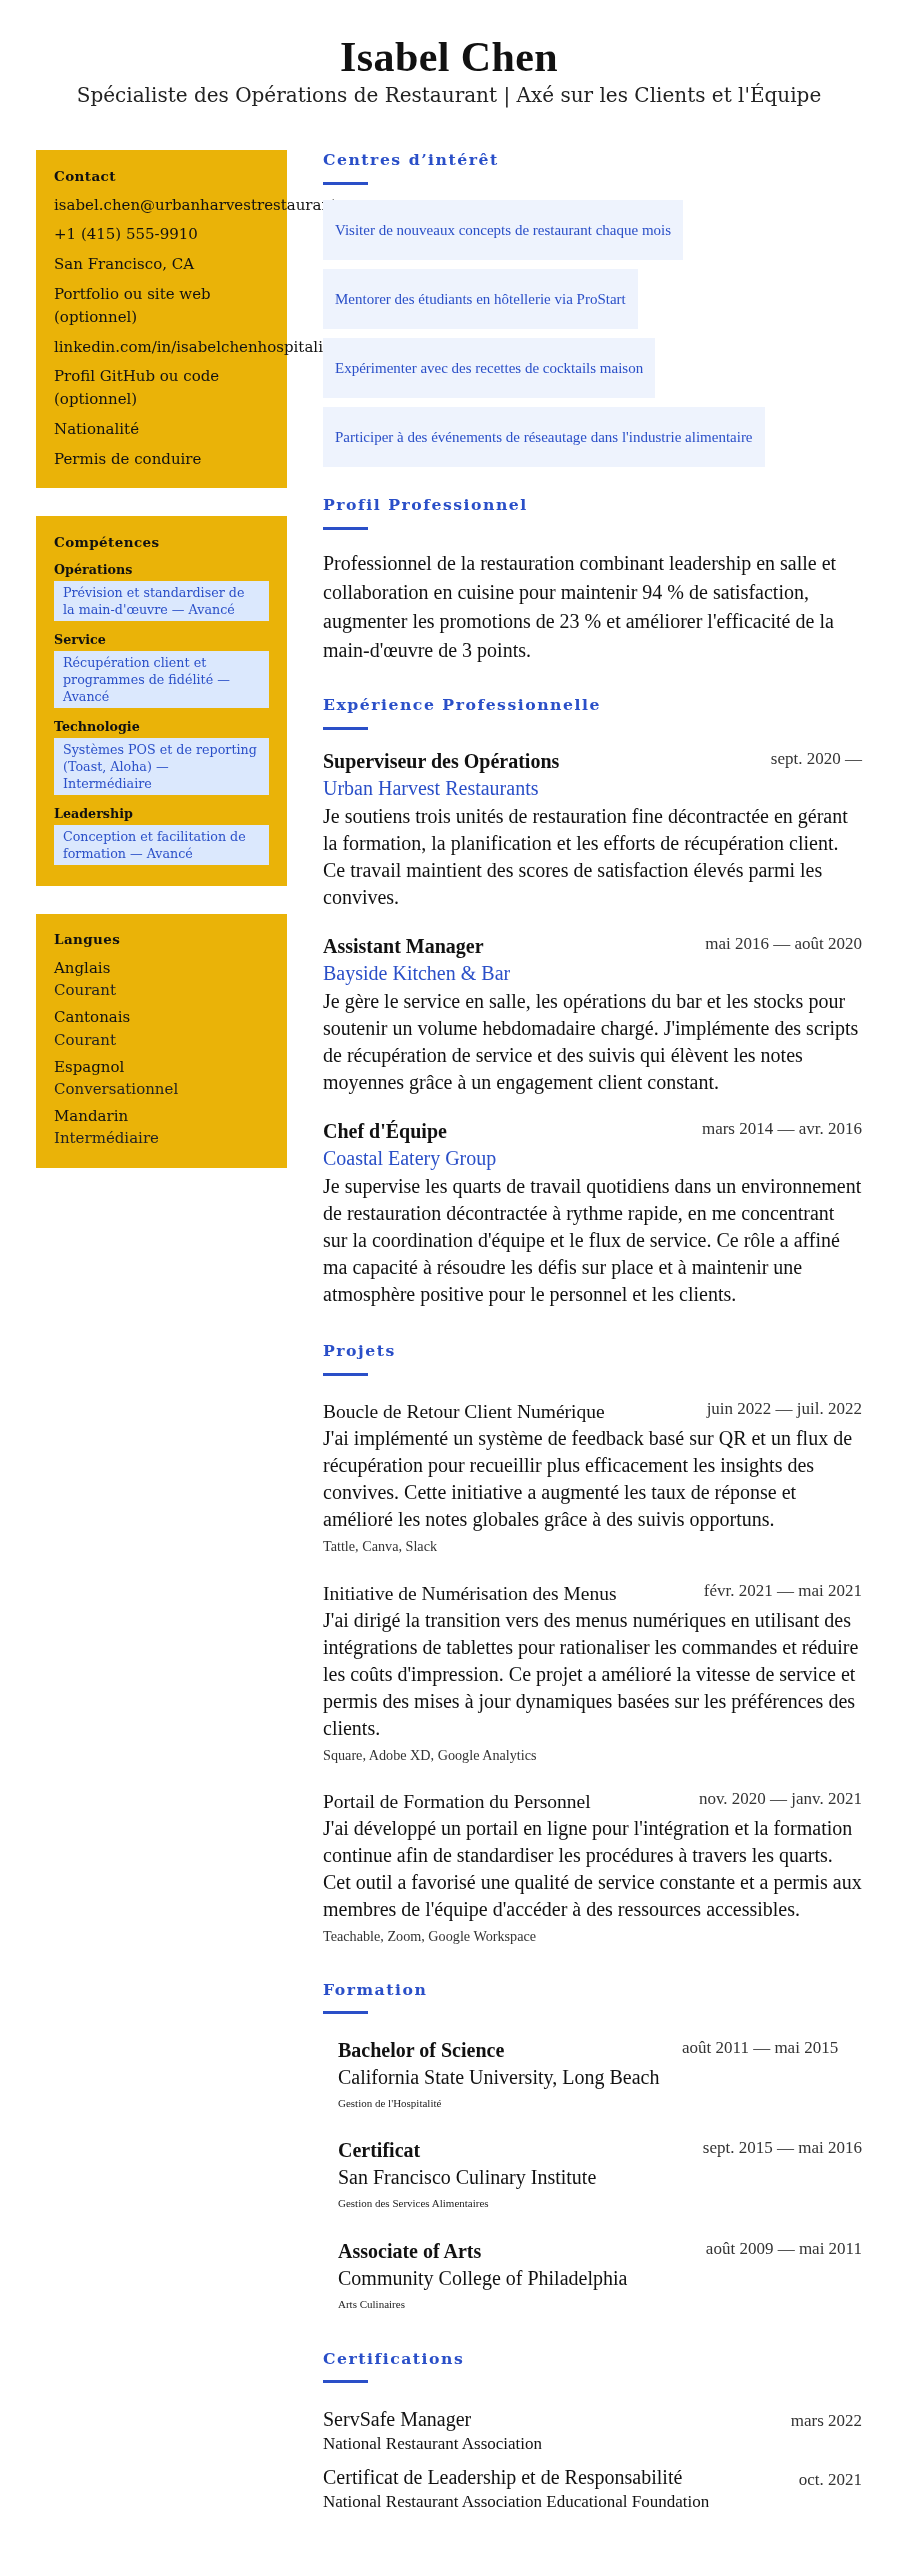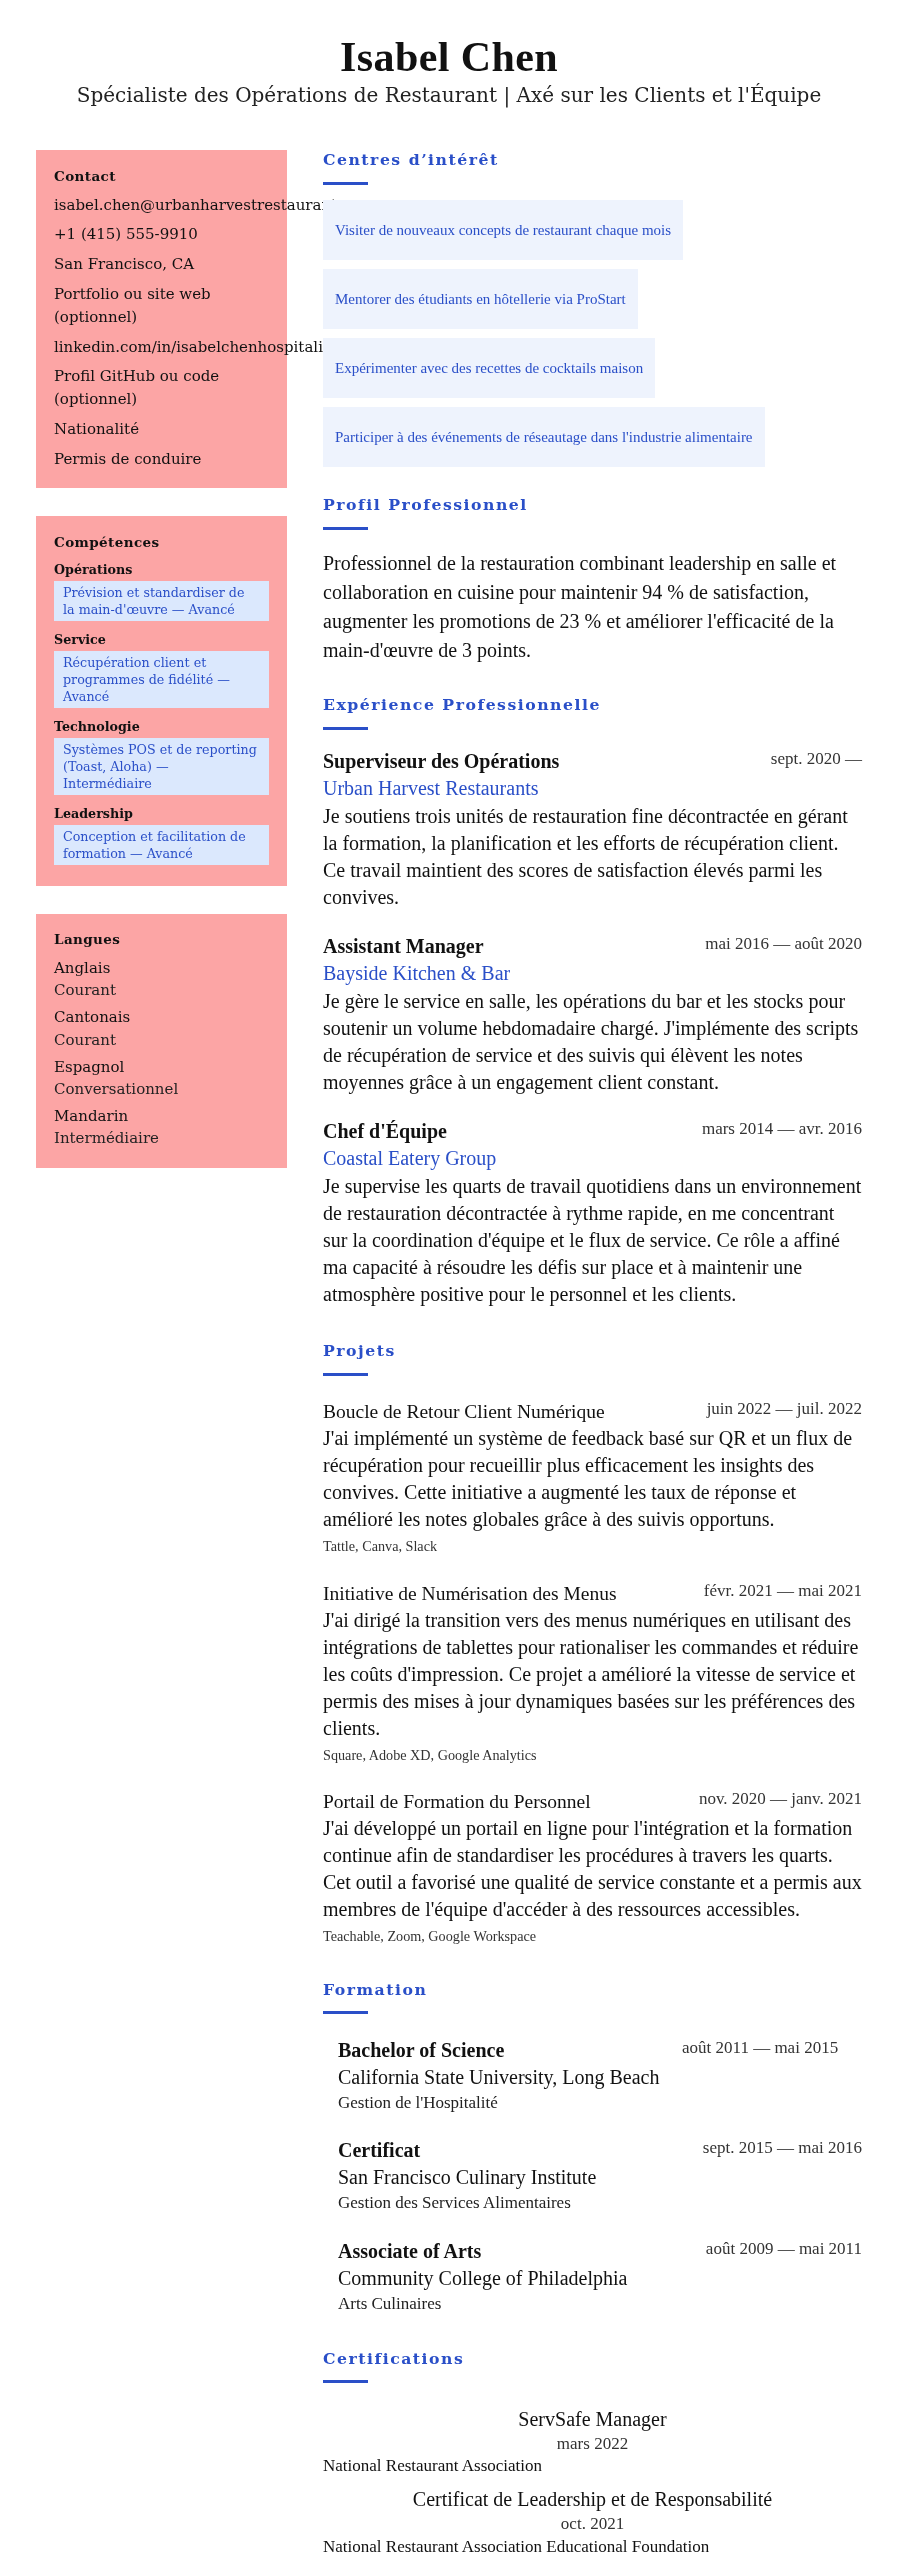--- a/index.html
+++ b/index.html
@@ -30,21 +30,21 @@
   .layout {
     position: absolute;
     top: 150px;
     left: 36px;
     width: 826px;
     display: flex;
     gap: 36px;
   }
   .sidebar { width: 251px; flex: 0 0 251px; }
   .card {
-    background: #fca5a5;
+    background: #eab308;
     padding: 16.5px 18px 18px 18px;
     margin-bottom: 28px;
   }
   .card-title {
     font-family: "DejaVu Serif", serif;
     font-weight: bold;
     font-size: 13.5px;
     line-height: 19.5px;
     letter-spacing: 0.4px;
     margin-bottom: 7.5px;
@@ -170,23 +170,23 @@
   .edu-date {
     font-size: 17px;
     line-height: 22.4px;
     color: #333;
     width: 180px;
     text-align: left;
   }
   .edu-date.right { text-align: right; }
   .edu-degree { font-weight: bold; font-size: 20px; line-height: 27px; color: #111; }
   .edu-school { font-size: 20px; line-height: 27px; color: #111; }
-  .edu-field { font-size: 17px; line-height: 24px; color: #222; }
+  .edu-field { font-size: 11px; line-height: 24px; color: #222; }
   .cert { margin-bottom: 9px; }
-  .cert-head { display: flex; justify-content: space-between; align-items: center; flex-direction: column; }
+  .cert-head { display: flex; justify-content: space-between; align-items: flex-end; }
   .cert-name { font-size: 20px; line-height: 27px; color: #111; }
   .cert-date { font-size: 17px; line-height: 22.4px; color: #333; }
   .cert-issuer { font-size: 17px; line-height: 22.4px; color: #111; }
 </style>
 </head>
 <body>
 
 <header class="header">
   <h1 class="name">Isabel Chen</h1>
   <div class="subtitle">Spécialiste des Opérations de Restaurant | Axé sur les Clients et l'Équipe</div>

